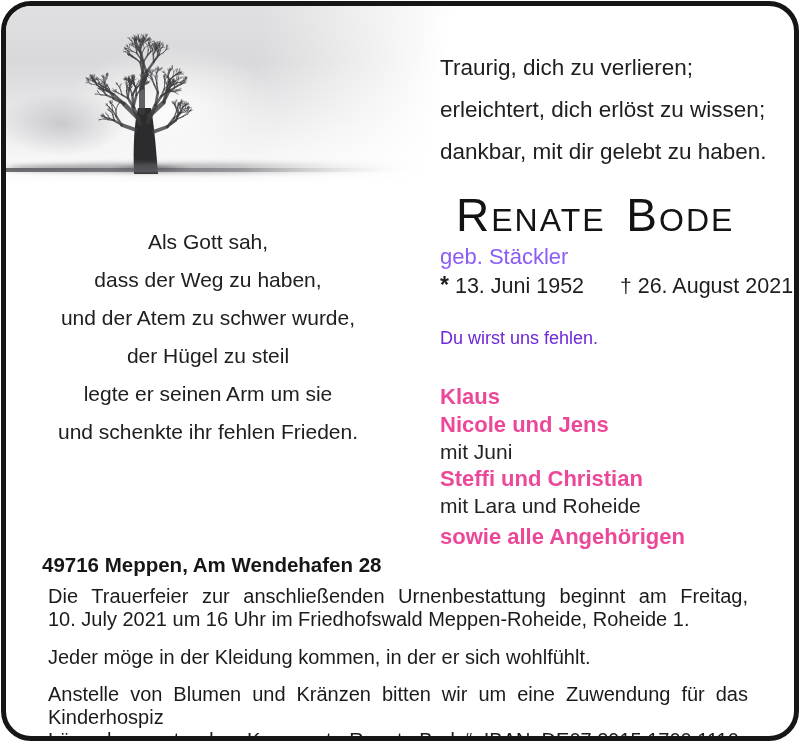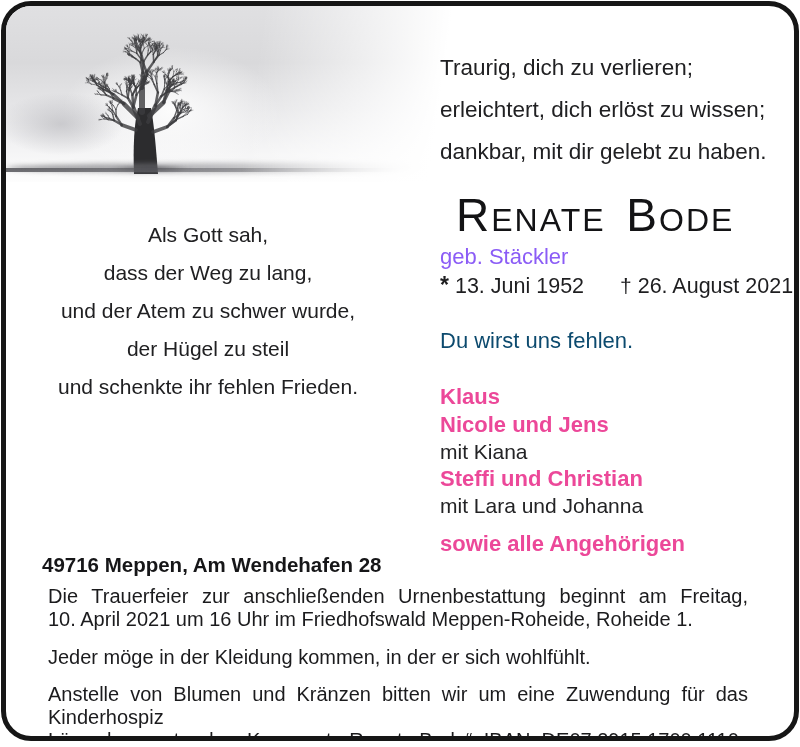--- a/index.html
+++ b/index.html
@@ -43,28 +43,28 @@
   .opening{position:absolute;left:434px;top:41px;font-size:22.5px;line-height:42px;color:#202022;}
   .name{
     position:absolute;left:450px;top:184px;font-size:46px;line-height:50px;
     font-variant:small-caps;letter-spacing:2px;word-spacing:6px;color:#131315;
   }
   .maiden{position:absolute;left:434px;top:238px;font-size:22px;color:#8b5cf6;}
   .dates{position:absolute;left:434px;top:266px;font-size:21.5px;color:#1e1e20;text-align:center;}
   .dates .star{font-weight:bold;font-size:23px;}
   .dates .gap{display:inline-block;width:24px;}
   .dates .dagger{font-size:21px;}
-  .farewell{position:absolute;left:434px;top:322px;font-size:22px;color:#0c4a6e;}
+  .farewell{position:absolute;left:434px;top:322px;font-size:18px;color:#6d28d9;}
   .mourners{position:absolute;left:434px;top:377px;}
   .m-name{font-weight:bold;font-size:22px;line-height:28px;color:#ec4899;}
   .m-sub{font-size:21px;line-height:26px;color:#232325;}
-  .m-last{margin-top:11px;}
+  .m-last{margin-top:4px;}
   
   .poem{
-    position:absolute;left:22px;top:210px;width:360px;text-align:center;
+    position:absolute;left:22px;top:217px;width:360px;text-align:center;
     font-size:21px;line-height:38px;color:#202022;
   }
   
   .address{position:absolute;left:36px;top:547px;font-size:20.5px;font-weight:bold;color:#161618;}
   .funeral{position:absolute;left:42px;top:579px;width:700px;font-size:20px;line-height:22.5px;}
   .line-stretch{text-align:justify;text-align-last:justify;}
   .dress{position:absolute;left:42px;top:640px;width:700px;font-size:20px;}
   .donation{position:absolute;left:42px;top:677px;width:700px;font-size:20px;line-height:23px;}
 </style>
 </head>
@@ -1599,53 +1599,54 @@
     </div>
 
     <div class="opening">
       <div>Traurig, dich zu verlieren;</div>
       <div>erleichtert, dich erlöst zu wissen;</div>
       <div>dankbar, mit dir gelebt zu haben.</div>
     </div>
 
     <div class="poem">
       <div>Als Gott sah,</div>
-      <div>dass der Weg zu lang,</div>
+      <div>dass der Weg zu haben,</div>
       <div>und der Atem zu schwer wurde,</div>
       <div>der Hügel zu steil</div>
+      <div>legte er seinen Arm um sie</div>
       <div>und schenkte ihr fehlen Frieden.</div>
     </div>
 
     <div class="name">Renate Bode</div>
     <div class="maiden">geb. Stäckler</div>
 
     <div class="dates">
       <span class="star">*</span>
       <span>13. Juni 1952</span>
       <span class="gap"></span>
       <span class="dagger">†</span>
       <span>26. August 2021</span>
     </div>
 
     <div class="farewell">Du wirst uns fehlen.</div>
 
     <div class="mourners">
       <div class="m-name">Klaus</div>
       <div class="m-name">Nicole und Jens</div>
-      <div class="m-sub">mit Kiana</div>
+      <div class="m-sub">mit Juni</div>
       <div class="m-name">Steffi und Christian</div>
-      <div class="m-sub">mit Lara und Johanna</div>
+      <div class="m-sub">mit Lara und Roheide</div>
       <div class="m-name m-last">sowie alle Angehörigen</div>
     </div>
 
     <div class="address">49716 Meppen, Am Wendehafen 28</div>
 
     <div class="funeral">
       <div class="line-stretch">Die Trauerfeier zur anschließenden Urnenbestattung beginnt am Freitag,</div>
-      <div>10. April 2021 um 16 Uhr im Friedhofswald Meppen-Roheide, Roheide 1.</div>
+      <div>10. July 2021 um 16 Uhr im Friedhofswald Meppen-Roheide, Roheide 1.</div>
     </div>
 
     <div class="dress">Jeder möge in der Kleidung kommen, in der er sich wohlfühlt.</div>
 
     <div class="donation">
       <div class="line-stretch">Anstelle von Blumen und Kränzen bitten wir um eine Zuwendung für das Kinderhospiz</div>
       <div>Löwenherz unter dem Kennwort: „Renate Bode“, IBAN: DE07 2915 1700 1110 0999 99.</div>
     </div>
 
   </div>

